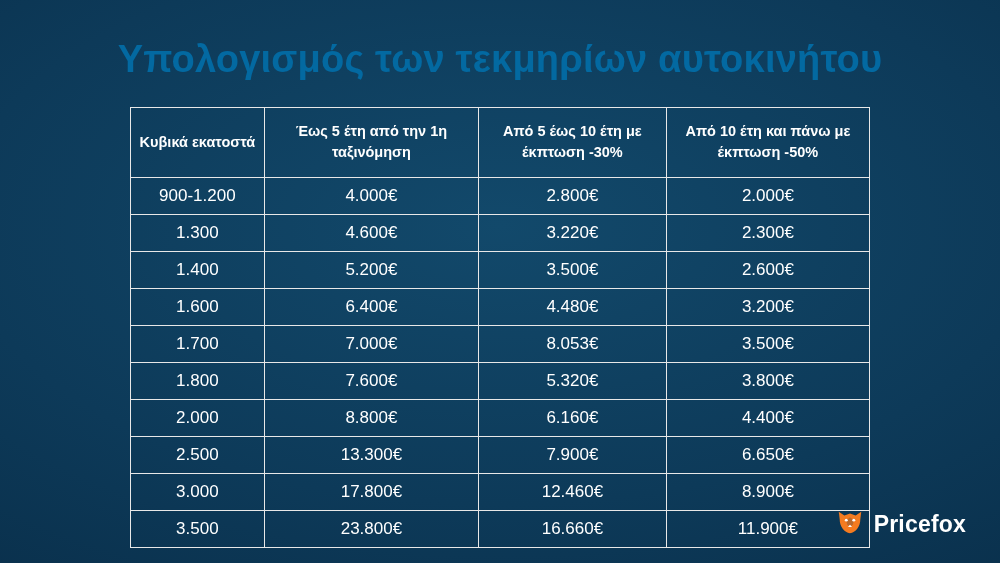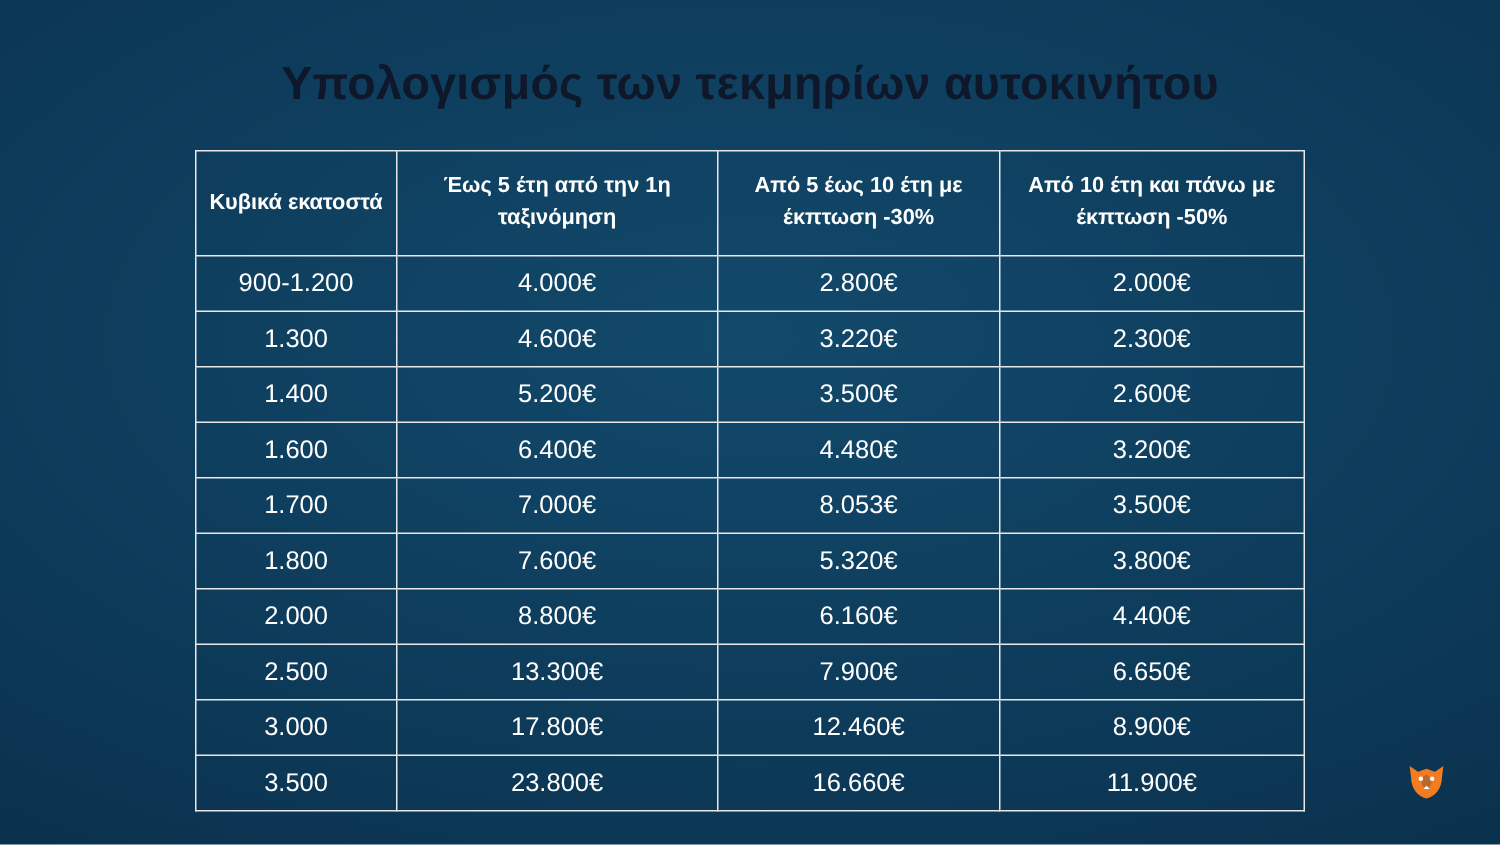--- a/index.html
+++ b/index.html
@@ -10,25 +10,25 @@
   }
   body {
     font-family: "Liberation Sans", sans-serif;
     background: #0b3553;
     background: radial-gradient(ellipse 120% 110% at 50% 40%, #12496b 0%, #0d3a59 45%, #06263f 100%);
     color: #ffffff;
     position: relative;
   }
   #page-title {
     text-align: center;
-    font-size: 31px;
+    font-size: 38px;
     font-weight: bold;
     letter-spacing: 0.2px;
     padding-top: 38px;
-    color: #0f172a;
+    color: #0369a1;
   }
   .table-wrap {
     margin: 26px auto 0 auto;
     width: 740px;
   }
   table.rates {
     width: 100%;
     border-collapse: collapse;
     table-layout: fixed;
     padding-left: 44px;
@@ -162,13 +162,14 @@
 <div class="brand">
   <span class="brand-mark">
     <svg width="30" height="30" viewBox="0 0 32 32" aria-hidden="true">
       <path d="M4 5 L10 9 L16 7 L22 9 L28 5 L27 13 C27 21 22 27 16 28 C10 27 5 21 5 13 Z" fill="#f47b20"></path>
       <path d="M16 11 L20 14 L19 19 L16 21 L13 19 L12 14 Z" fill="#0b3553" opacity="0.25"></path>
       <circle cx="12" cy="14" r="1.6" fill="#ffffff"></circle>
       <circle cx="20" cy="14" r="1.6" fill="#ffffff"></circle>
       <path d="M16 19 l-2.2 2.4 h4.4 Z" fill="#ffffff"></path>
     </svg>
   </span>
+  <span class="brand-name">Pricefox</span>
 </div>
 
 </body></html>

